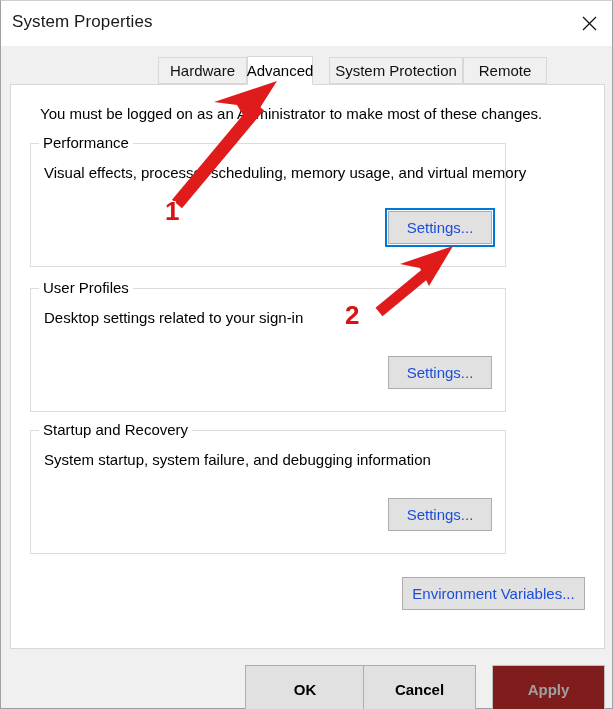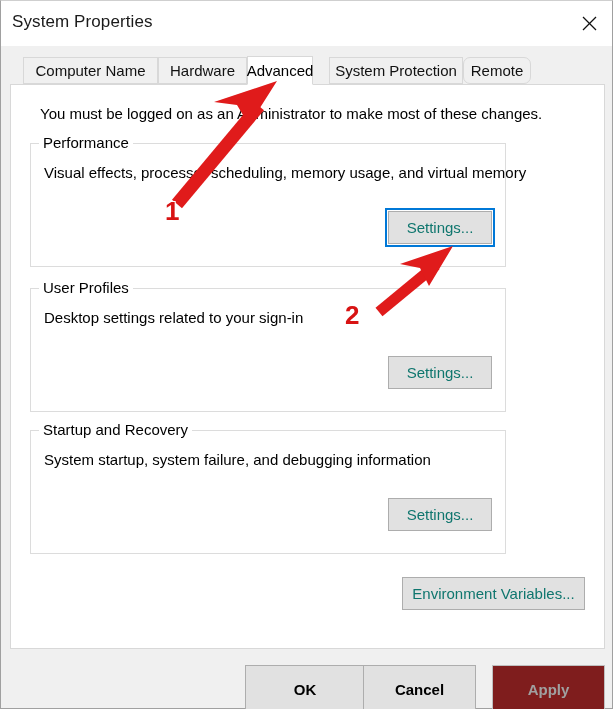--- a/index.html
+++ b/index.html
@@ -140,21 +140,21 @@
   }
 
   
   .btn {
     position: absolute;
     box-sizing: border-box;
     background: #e1e1e1;
     border: 1px solid #adadad;
     font-family: "Liberation Sans", sans-serif;
     font-size: 15px;
-    color: #0f766e;
+    color: #1d4ed8;
     display: flex;
     align-items: center;
     justify-content: center;
     white-space: nowrap;
     cursor: default;
     padding: 0;
   }
   .btn.focused {
     outline: 2px solid #0078d7;
     outline-offset: 1px;
@@ -213,33 +213,30 @@
     <div class="title-text">System Properties</div>
     <div class="close-btn">
       <svg width="15" height="15" viewBox="0 0 15 15" aria-hidden="true">
         <line x1="1" y1="1" x2="14" y2="14" stroke="#111111" stroke-width="1.2"></line>
         <line x1="14" y1="1" x2="1" y2="14" stroke="#111111" stroke-width="1.2"></line>
       </svg>
     </div>
   </div>
 
   <div class="tabstrip">
-    <div class="tab" style="left:13px; width:135px;">
-      <span>Computer Name</span>
-    </div>
     <div class="tab" style="left:148px; width:89px;">
       <span>Hardware</span>
     </div>
     <div class="tab selected" style="left:237px; width:66px;">
       <span>Advanced</span>
     </div>
     <div class="tab" style="left:319px; width:134px;">
       <span>System Protection</span>
     </div>
-    <div class="tab" style="left:453px; width:68px;border-radius:7px;">
+    <div class="tab" style="left:453px; width:84px;">
       <span>Remote</span>
     </div>
   </div>
 
   <div class="content">
 
     <div class="intro-text">You must be logged on as an Administrator to make most of these changes.</div>
 
     <div class="groupbox" style="top:58px; height:124px;">
       <div class="group-label">Performance</div>

